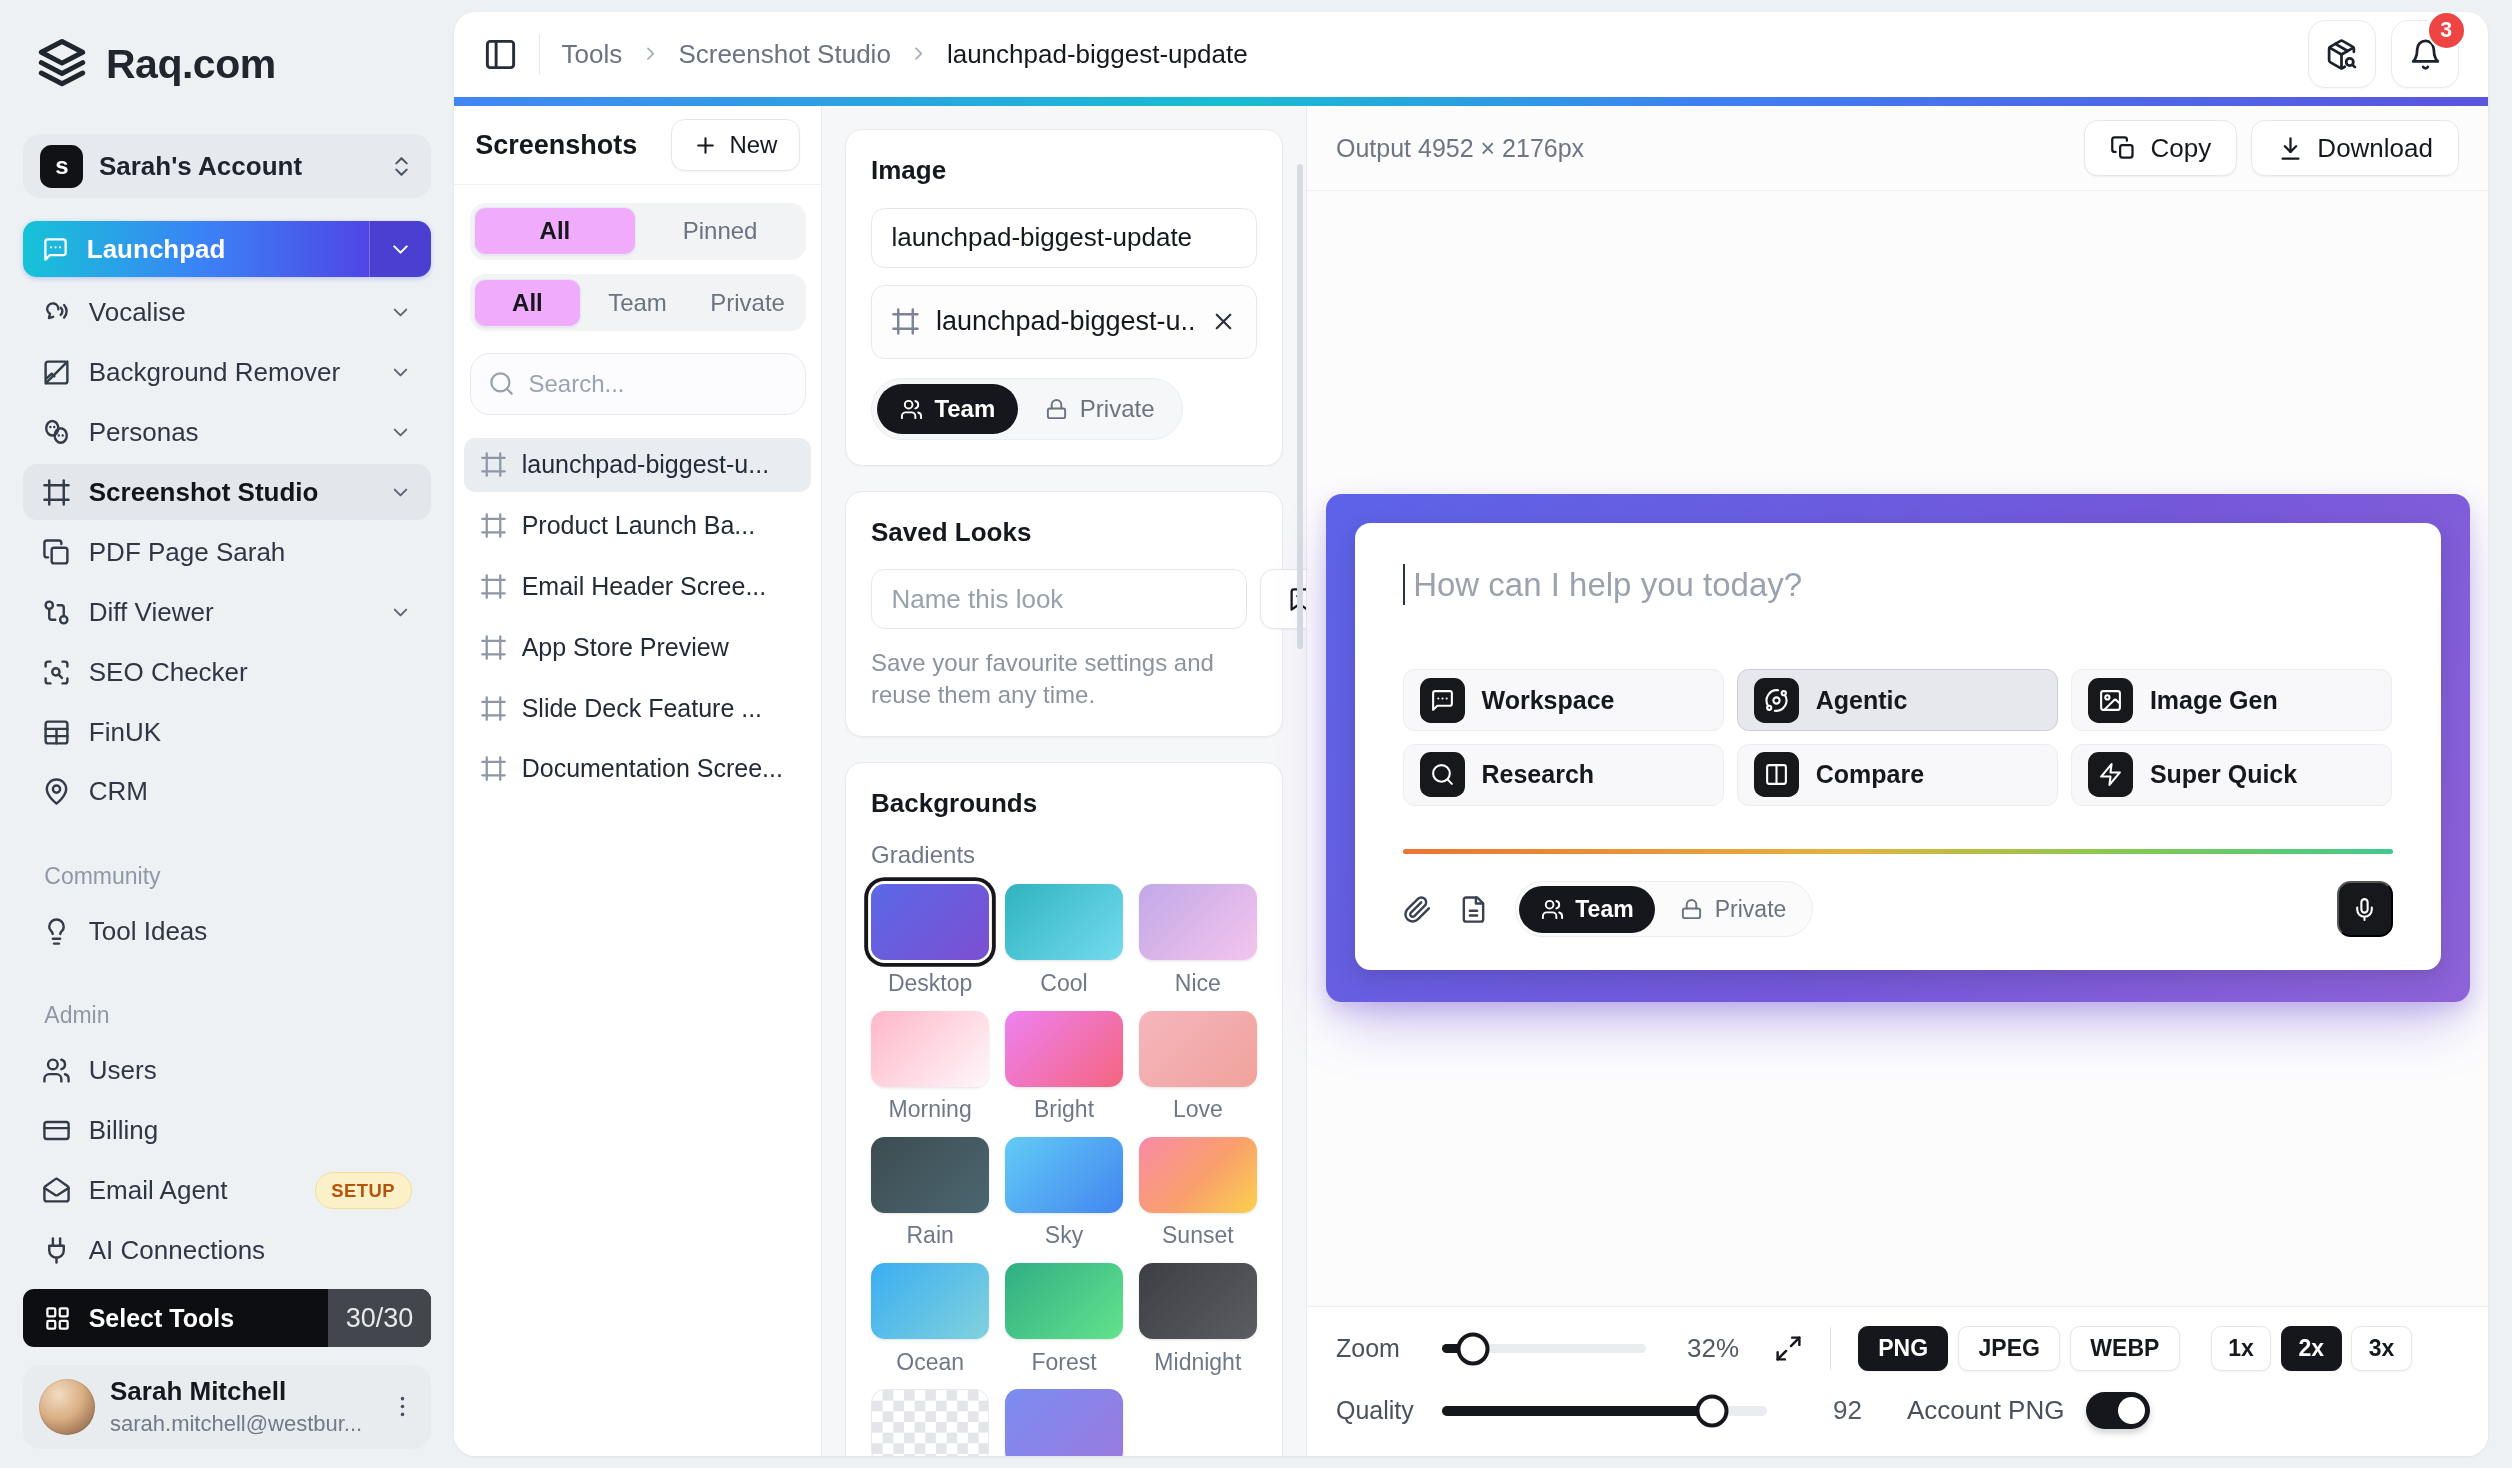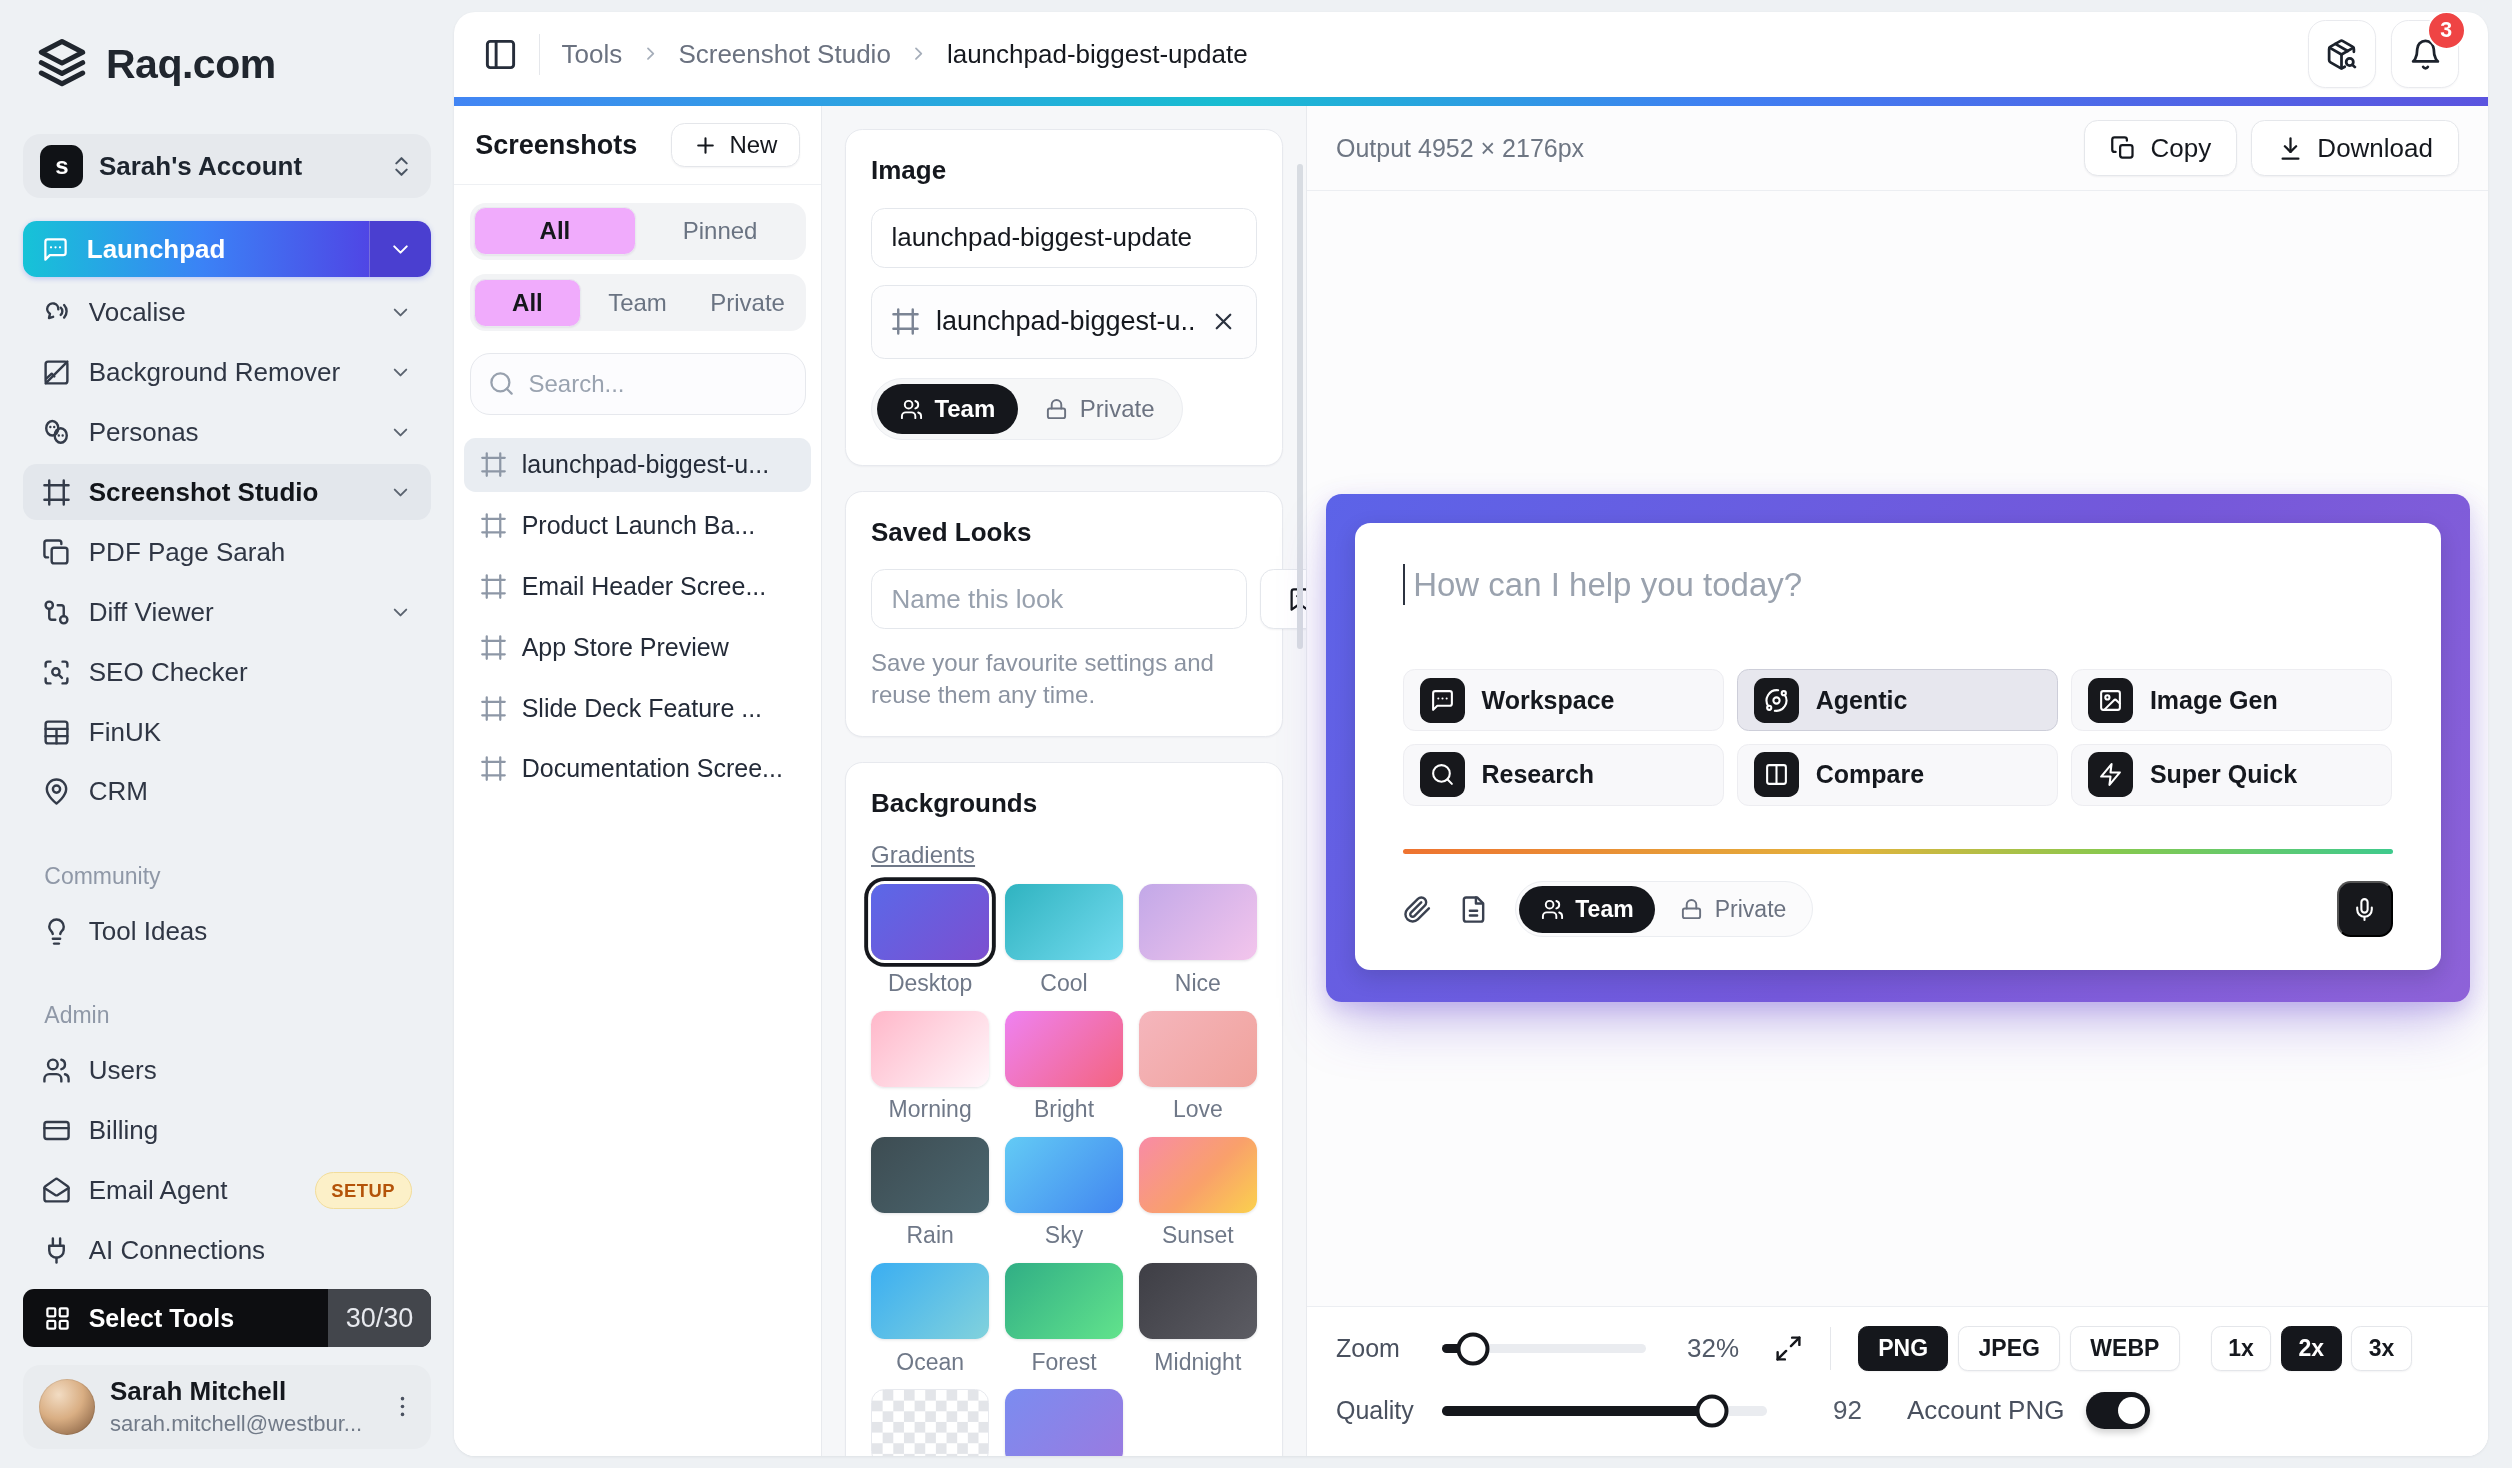--- a/index.html
+++ b/index.html
@@ -53,21 +53,21 @@
   .hdr-right { margin-left:auto; display:flex; gap:15.5px; }
   .hbtn { width:68px; height:68px; border-radius:17.4px; border:1px solid #e9eaee; background:#fff; display:grid; place-items:center; color:#1c222c; position:relative; cursor:pointer; box-shadow:0 1px 1.9px rgba(16,24,40,.04); }
   .nbadge { position:absolute; top:-9.7px; right:-7.8px; min-width:39px; height:39px; border-radius:968px; background:var(--notification); color:#fff; font-size:21.3px; font-weight:700; display:grid; place-items:center; border:2.9px solid #fff; }
   .accent-line { height:9.7px; flex:none; background:var(--accent-line); }
   .columns { flex:1; display:flex; min-height:0; }
 
   
   .panel-shots { width:368px; flex:none; border-right:1px solid #e8eaee; background:#fff; display:flex; flex-direction:column; }
   .shots-head { height:79px; flex:none; display:flex; align-items:center; justify-content:space-between; padding:0 21.3px; border-bottom:1px solid #eef0f3; }
   .shots-title { font-size:27px; font-weight:700; color:#15181e; }
-  .new-btn { height:44px; display:flex; align-items:center; gap:11.6px; padding:0 21.3px; border:1px solid #e4e6ea; border-radius:13.6px; background:#fff; font-size:24px; font-weight:500; color:#15181e; cursor:pointer; box-shadow:0 1px 1.9px rgba(16,24,40,.05); }
+  .new-btn { height:52px; display:flex; align-items:center; gap:11.6px; padding:0 21.3px; border:1px solid #e4e6ea; border-radius:13.6px; background:#fff; font-size:24px; font-weight:500; color:#15181e; cursor:pointer; box-shadow:0 1px 1.9px rgba(16,24,40,.05); }
   .shots-filters { padding:17.4px 15.5px 0; }
   .seg { display:flex; background:#f2f3f5; border-radius:15.5px; padding:4.8px; gap:3.9px; margin-bottom:13.6px; }
   .seg-cell { flex:1; height:48px; border-radius:11.6px; display:grid; place-items:center; font-size:24px; color:#6a7382; cursor:pointer; border:1px solid transparent; }
   .seg-cell.on { background:#f0abfc; color:#15171c; font-weight:600; border-color:#e8eaee; box-shadow:0 1px 1.9px rgba(16,24,40,.06); }
   .search-box { margin:7.8px 15.5px 0; height:62px; display:flex; align-items:center; gap:13.6px; padding:0 17.4px; border:1px solid #e6e8ed; border-radius:20px; background:#fcfcfe; color:#98a1ae; }
   .search-box input { border:0; outline:0; background:transparent; font-size:24px; color:#39404c; width:100%; font-family:inherit; }
   .search-box input::placeholder { color:#9aa3b0; }
   .shot-list { margin-top:23px; padding:0 9.7px; overflow:hidden; }
   .shot-item { height:54px; border-radius:11.6px; display:flex; align-items:center; gap:14.5px; padding:0 16.5px; margin-bottom:6.8px; font-size:25px; color:#242b38; cursor:pointer; white-space:nowrap; }
   .shot-item .sh-ic { color:#8d97a6; }
@@ -84,21 +84,21 @@
   .tag-box .tag-text { flex:1; font-size:27px; color:#15181e; white-space:nowrap; overflow:hidden; }
   .tag-box .tag-x { color:#2c3340; cursor:pointer; }
   .pill-group { margin-top:19.4px; display:inline-flex; background:#f6f7f8; border:1px solid #ebedf1; border-radius:968px; padding:4.8px; gap:3.9px; }
   .pill { height:50px; border-radius:968px; padding:0 23px; display:flex; align-items:center; gap:11.6px; font-size:24px; color:#6b7280; cursor:pointer; }
   .pill.on { background:#15171c; color:#fff; font-weight:600; }
   .looks-row { display:flex; gap:13.6px; }
   .looks-input { flex:1; height:60px; border:1px solid #e4e7ec; border-radius:13.6px; padding:0 19.4px; font-size:26px; font-family:inherit; outline:none; color:#15181e; }
   .looks-input::placeholder { color:#98a1ae; }
   .save-btn { height:60px; padding:0 25px; display:flex; align-items:center; gap:11.6px; background:#fff; border:1px solid #e4e7ec; border-radius:13.6px; font-size:26px; font-weight:600; color:#15181e; cursor:pointer; box-shadow:0 1px 1.9px rgba(16,24,40,.05); }
   .hint { margin-top:17.4px; font-size:24px; line-height:1.35; color:#8b93a1; }
-  .group-label { font-size:24px; color:#6f7888; margin:3.9px 0 15.5px;text-decoration:underline; }
+  .group-label { font-size:24px; color:#6f7888; margin:3.9px 0 15.5px; }
   .swatch-grid { display:grid; grid-template-columns:repeat(3,1fr); column-gap:15.5px; row-gap:13.6px; }
   .sw { cursor:pointer; }
   .sw-box { height:76px; border-radius:13.6px; box-shadow:0 1px 2.9px rgba(16,24,40,.12); }
   .sw.on .sw-box { box-shadow:0 0 0 2.9px #fff, 0 0 0 6.8px #15171c; }
   .sw-label { text-align:center; font-size:23px; color:#6f7888; margin-top:9.7px; }
   .sw-box.checker { background:conic-gradient(#e3e5e9 25%, #ffffff 0 50%, #e3e5e9 0 75%, #ffffff 0) 0 0/21.3px 21.3px; border:1px solid #e7e9ee; box-shadow:none; }
 
   
   .panel-canvas { flex:1; min-width:0; display:flex; flex-direction:column; background:#fcfcfd; }
   .canvas-head { height:85px; flex:none; border-bottom:1px solid #eceef2; display:flex; align-items:center; padding:0 29px; }

